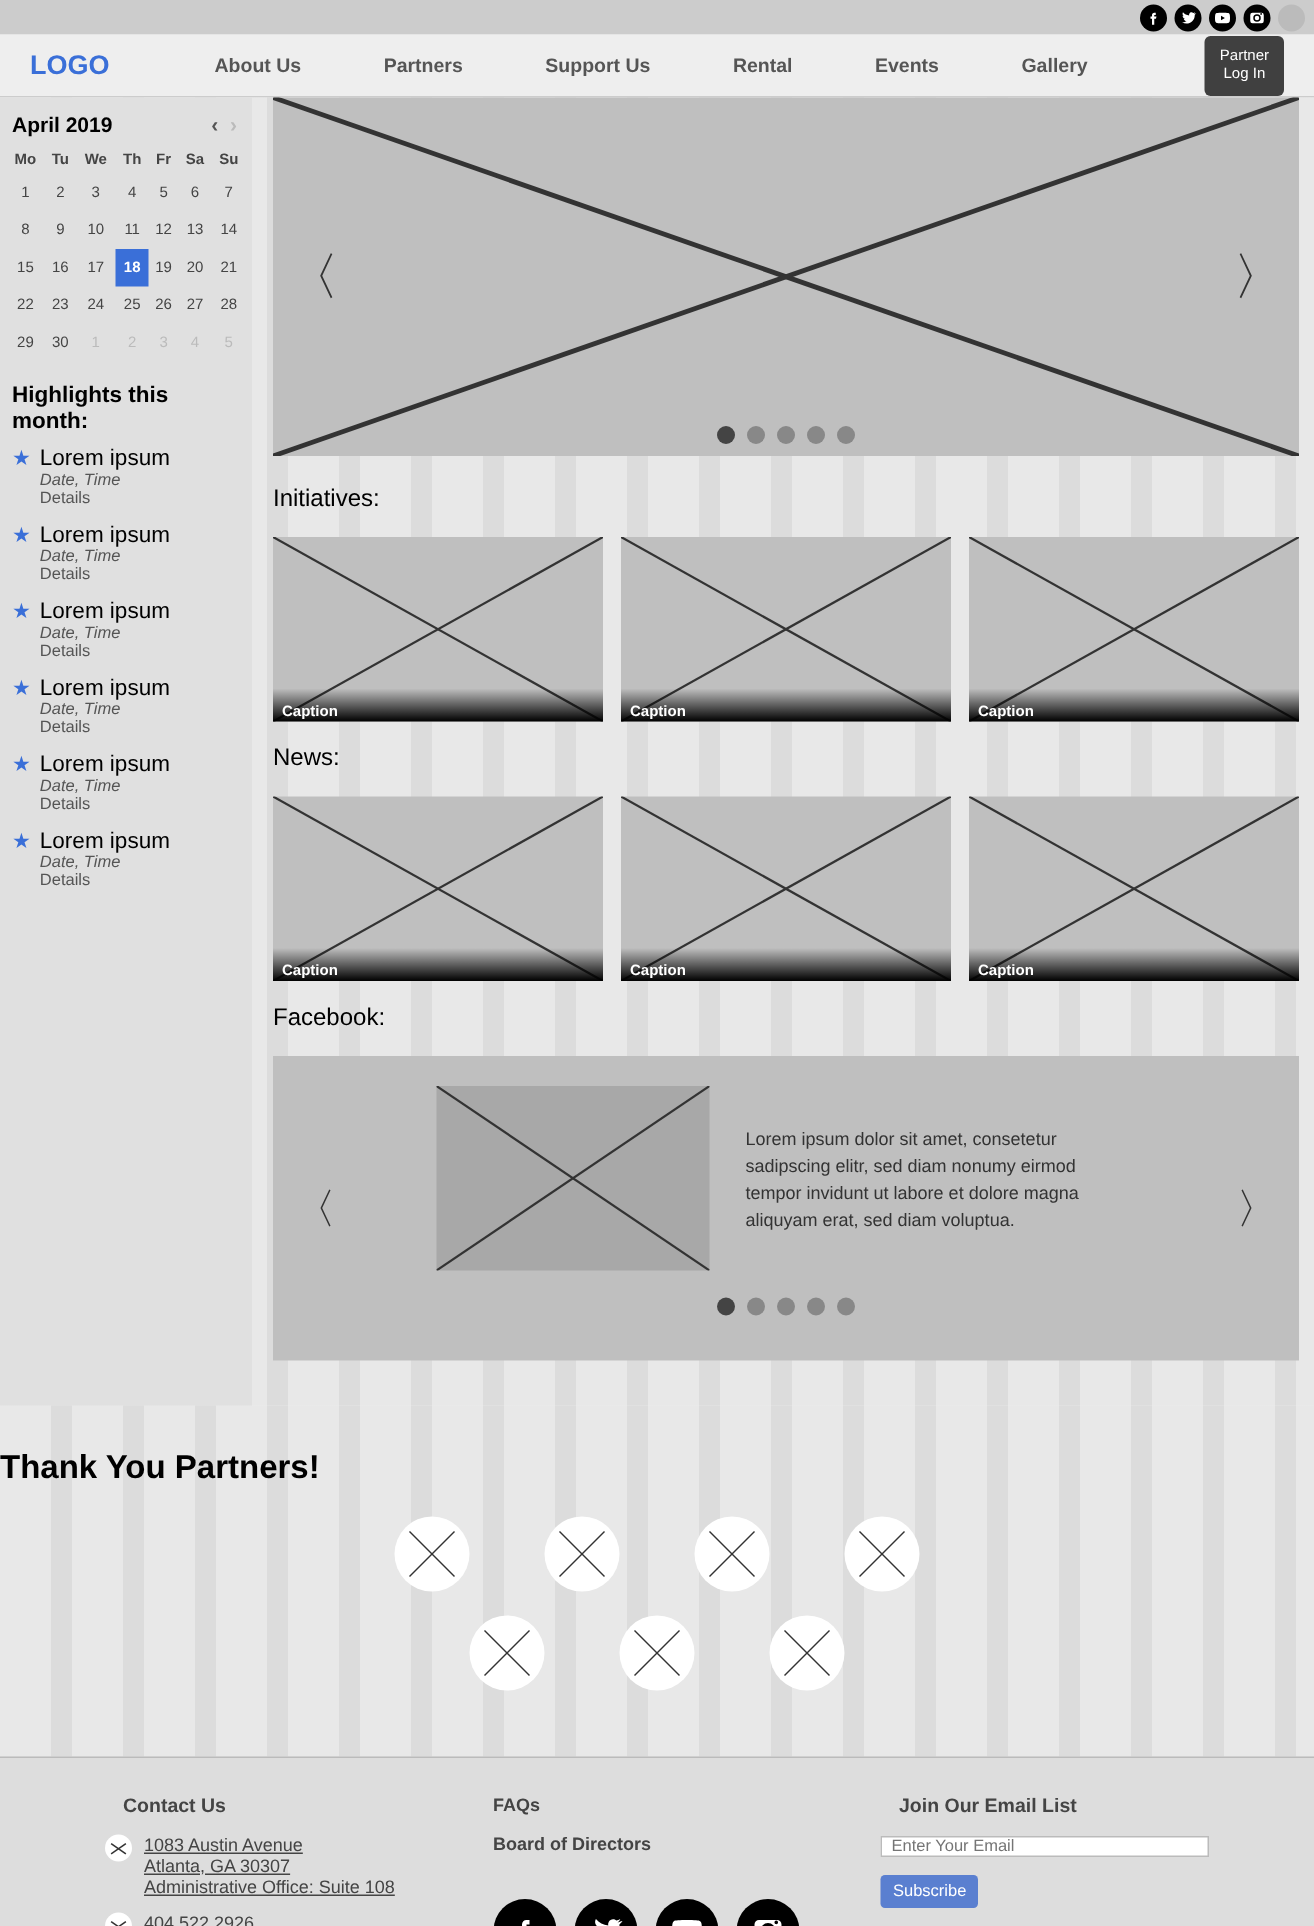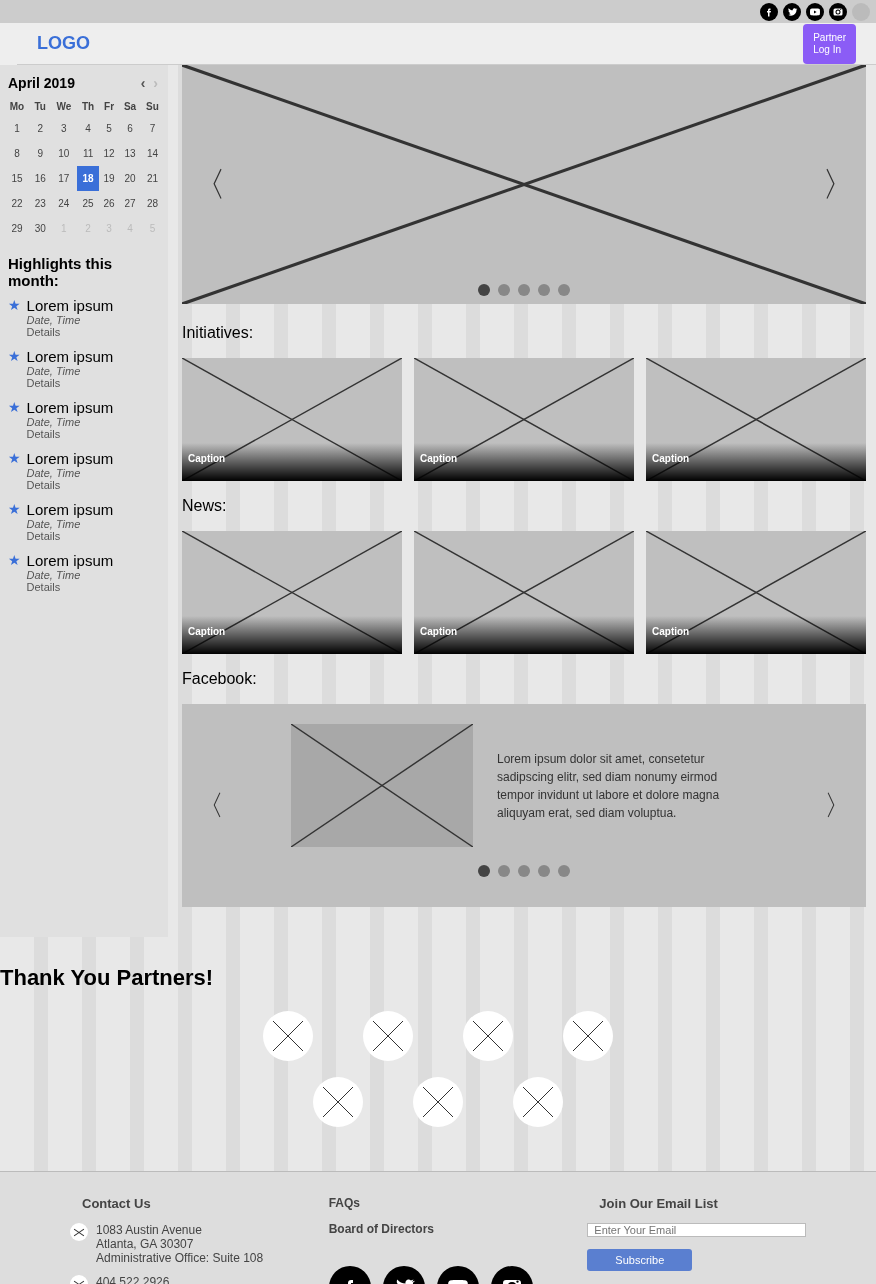--- a/index.html
+++ b/index.html
@@ -5,25 +5,25 @@
   * { margin:0; padding:0; box-sizing:border-box; font-family: Arial, Helvetica, sans-serif; }
   body { width:876px; background:#eee; }
   
   .stripes { background:repeating-linear-gradient(90deg,#e8e8e8 0 34px,#dcdcdc 34px 48px); }
   
   .topbar { background:#ccc; height:23px; display:flex; justify-content:flex-end; align-items:center; gap:5px; padding-right:6px; }
   .circle-icon { width:18px; height:18px; border-radius:50%; background:#000; color:#fff; display:flex; align-items:center; justify-content:center; }
   .circle-icon.grey { background:#bbb; }
   .circle-icon svg { width:12px; height:12px; fill:#fff; }
   
-  .navbar { background:#eee; height:42px; display:flex; align-items:center; padding:0 20px; gap:10px; border-bottom:1px solid #ccc;margin-left:17px;}
+  .navbar { background:#eee; height:42px; display:flex; align-items:center; padding:0 20px; gap:10px; border-bottom:1px solid #ccc;}
   .logo { color:#3a6fd8; font-weight:bold; font-size:18px; margin-right:60px;}
   .nav-links { display:flex; gap:55px; font-size:13px; color:#555; font-weight:600;}
   .nav-item { cursor:pointer; }
-  .login-btn { margin-left:auto; background:#8b5cf6; color:#fff; font-size:10px; border-radius:4px; padding:8px 10px; text-align:left; line-height:1.2; border:none; cursor:pointer;}
+  .login-btn { margin-left:auto; background:#404040; color:#fff; font-size:10px; border-radius:4px; padding:8px 10px; text-align:center; line-height:1.2; border:none; cursor:pointer;}
   
   .content { display:flex; }
   .sidebar { width:168px; background:#e0e0e0; padding:10px 4px; }
   .cal-header { display:flex; align-items:center; justify-content:space-between; padding:0 4px 6px; font-weight:bold; font-size:14px;}
   .cal-nav span { cursor:pointer; color:#555; padding:0 2px; font-size:14px;}
   .cal-nav span.disabled { color:#bbb; }
   table.calendar { width:100%; border-collapse:collapse; font-size:10px; text-align:center; }
   table.calendar th { padding:4px 0; font-weight:600; color:#444;margin-left:16px;}
   table.calendar td { padding:7px 0; color:#444; cursor:pointer;}
   table.calendar td.other { color:#bbb; }
@@ -41,48 +41,48 @@
   .placeholder svg.cross line { stroke:#333; stroke-width:1; }
   .hero { height:239px; margin-bottom:20px; position:relative;}
   .hero-arrow { position:absolute; top:50%; transform:translateY(-50%); font-size:34px; color:#333; cursor:pointer; user-select:none;}
   .hero-arrow.left{ left:10px;} .hero-arrow.right{ right:10px;}
   .dots { position:absolute; bottom:8px; left:50%; transform:translateX(-50%); display:flex; gap:8px;}
   .dot { width:12px; height:12px; border-radius:50%; background:#888; cursor:pointer;}
   .dot.active { background:#444;}
   .section-title { font-size:16px; font-weight:500; margin:16px 0;}
   .card-row { display:flex; gap:12px; margin-bottom:16px;}
   .card { flex:1; height:123px; position:relative; background:#bfbfbf;}
-  .card .caption { position:absolute; bottom:0; left:0; right:0; background:linear-gradient(transparent,#000); color:#fff; font-size:10px; padding:10px 6px 17px; font-weight:bold;}
+  .card .caption { position:absolute; bottom:0; left:0; right:0; background:linear-gradient(transparent,#000); color:#fff; font-size:10px; padding:10px 6px 1px; font-weight:bold;}
   .fb-box { background:#bfbfbf; padding:20px 40px 30px; position:relative;}
   .fb-inner { display:flex; gap:24px; align-items:center; justify-content:center;}
   .fb-img { width:182px; height:123px; background:#a8a8a8; position:relative;}
   .fb-text { flex:0 0 260px; font-size:12px; color:#333; line-height:1.5;}
   .fb-arrow { position:absolute; top:50%; transform:translateY(-50%); font-size:28px; cursor:pointer; color:#333;}
   .fb-arrow.left{ left:14px;} .fb-arrow.right{ right:14px;}
   .fb-dots { display:flex; gap:8px; justify-content:center; margin-top:18px;}
   
   .partners { padding:28px 0; }
   .partners-title { font-size:22px; font-weight:600; margin-bottom:20px;}
   .partner-row { display:flex; justify-content:center; gap:50px; margin-bottom:16px;}
   .partner-circle { width:50px; height:50px; border-radius:50%; background:#fff; position:relative; overflow:hidden;}
   .partner-circle svg line { stroke:#333; stroke-width:1;}
   
   .footer { background:#ddd; border-top:1px solid #bbb; padding:24px 70px 40px; display:flex; gap:40px; font-size:12px; color:#444;}
   .footer h4 { font-size:13px; font-weight:700; margin-bottom:12px;margin-left:12px;}
   .footer-col { flex:1;}
-  .contact-item { display:flex; gap:8px; margin-bottom:10px; align-items:flex-start;}
+  .contact-item { display:flex; gap:8px; margin-bottom:10px; align-items:flex-start;text-decoration:underline;}
   .small-circle { width:18px; height:18px; border-radius:50%; background:#fff; flex-shrink:0; position:relative;}
   .small-circle::before,.small-circle::after{content:"";position:absolute;left:3px;right:3px;top:50%;border-top:1px solid #333;}
   .small-circle::before{transform:rotate(35deg);} .small-circle::after{transform:rotate(-35deg);}
   .footer-link{ font-weight:700; margin-bottom:12px; cursor:pointer;}
   .social-big{ display:flex; gap:12px; margin-top:30px;}
   .social-big .sb{ width:42px; height:42px; border-radius:50%; background:#000; display:flex; align-items:center; justify-content:center;}
   .social-big .sb svg{ width:24px; height:24px; fill:#fff;}
   .email-input{ width:100%; padding:0 6px; font-size:11px; border:1px solid #bbb; background:#fff; margin-bottom:12px;}
-  .subscribe-btn{ background:#5a7fd0; color:#fff; border:none; border-radius:3px; padding:5px 28px; font-size:11px; cursor:pointer;}
+  .subscribe-btn{ background:#5a7fd0; color:#fff; border:none; border-radius:3px; padding:5px 8px; font-size:11px; cursor:pointer;}
 </style>
 </head>
 <body>
 
 <svg width="0" height="0" style="position:absolute">
   <defs>
     <g id="i-fb">
         <path d="M13 8h2V5h-2c-1.7 0-3 1.3-3 3v2H8v3h2v8h3v-8h2.3l.7-3H13V8z"></path>
       </g>
     <g id="i-tw">
@@ -116,20 +116,28 @@
   <div class="circle-icon">
       <svg viewBox="0 0 24 24">
         <use href="#i-ig"></use>
       </svg>
     </div>
   <div class="circle-icon grey"></div>
 </div>
 
 <div class="navbar">
   <div class="logo">LOGO</div>
+  <div class="nav-links" id="nav-links">
+      <span class="nav-item">About Us</span>
+      <span class="nav-item">Partners</span>
+      <span class="nav-item">Support Us</span>
+      <span class="nav-item">Rental</span>
+      <span class="nav-item">Events</span>
+      <span class="nav-item">Gallery</span>
+    </div>
   <button class="login-btn">
     <span>Partner</span><br>
     <span>Log In</span>
   </button>
 </div>
 
 <div class="content stripes">
 
   <div class="sidebar">
     <div class="cal-header">

